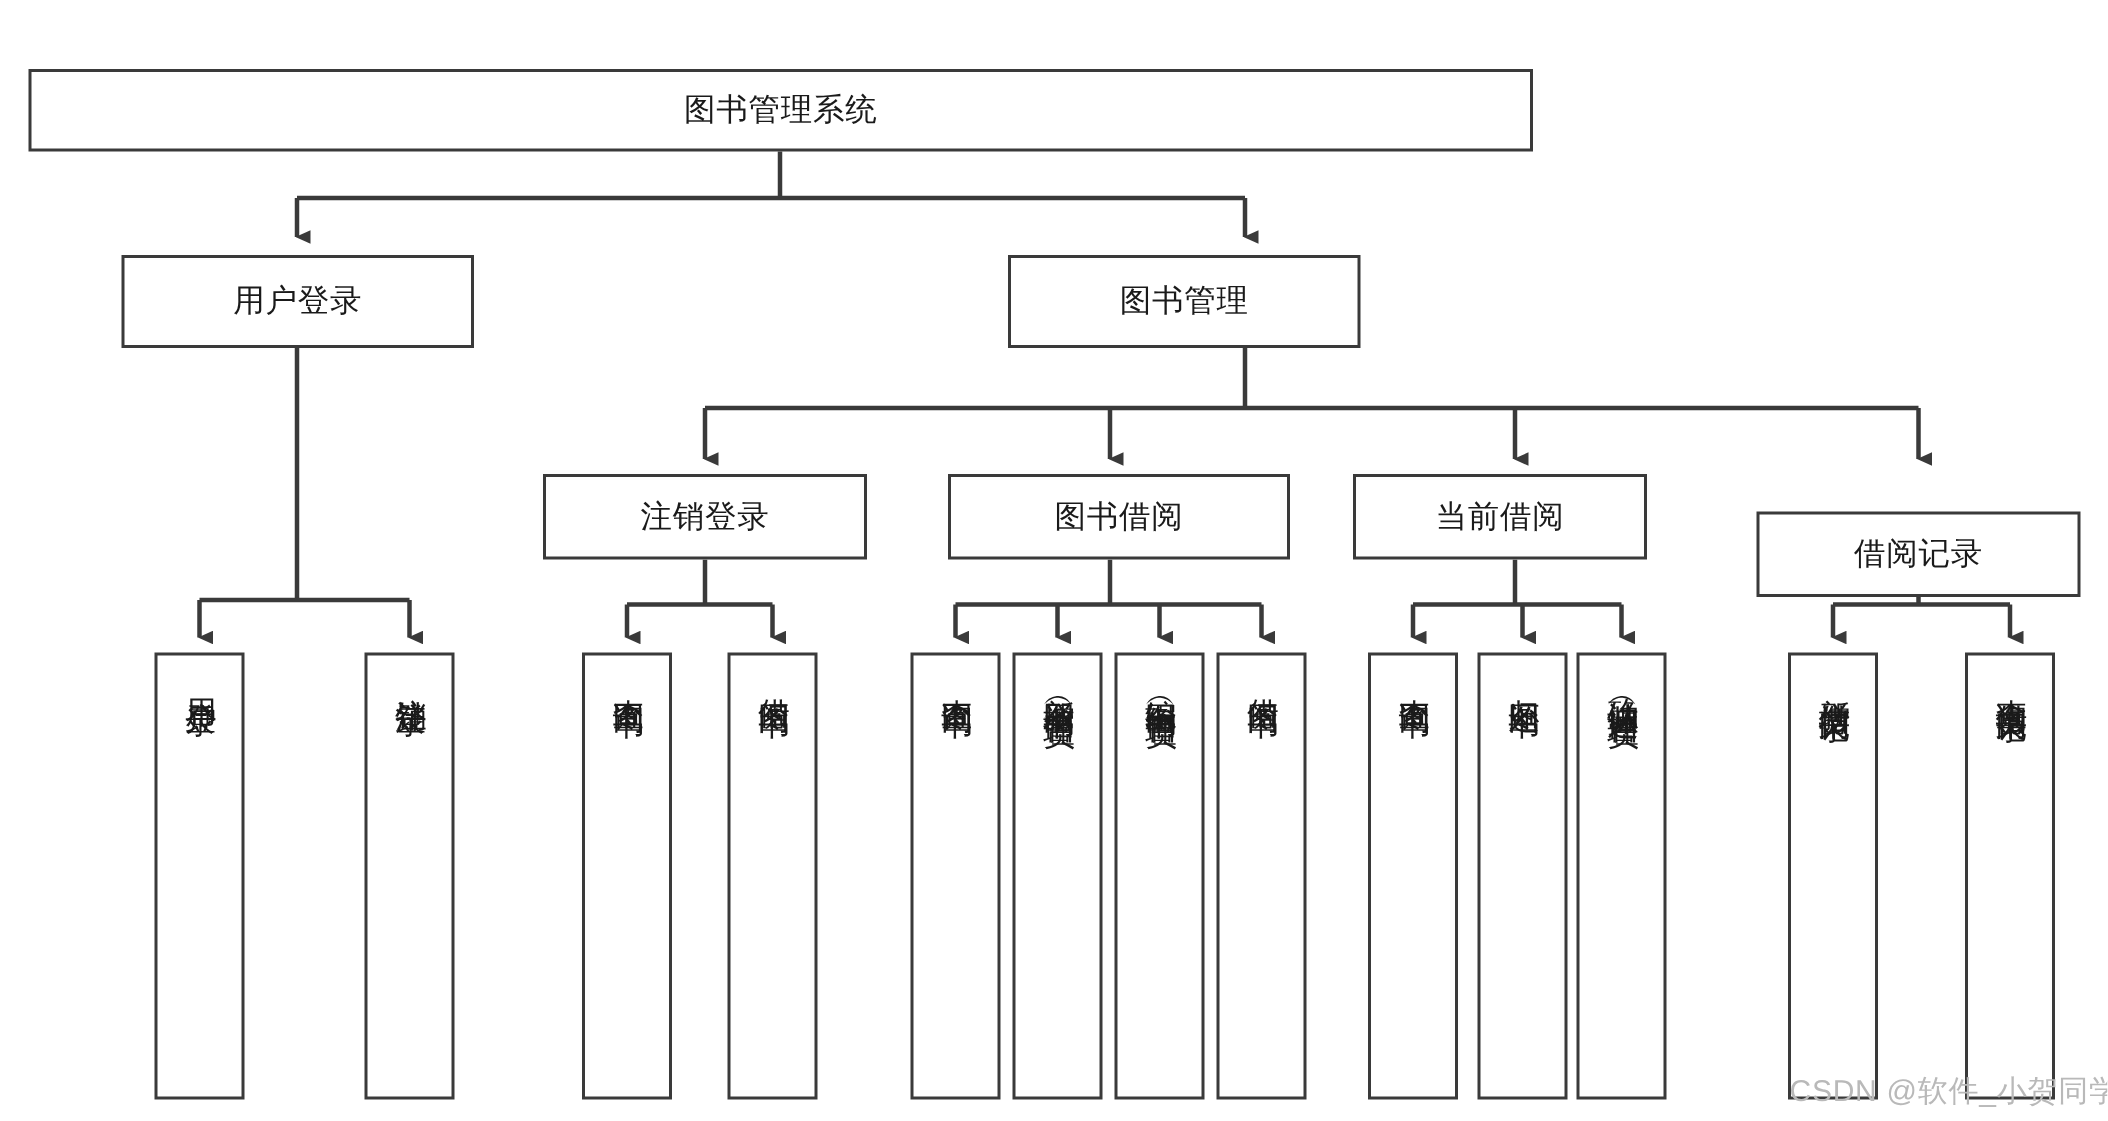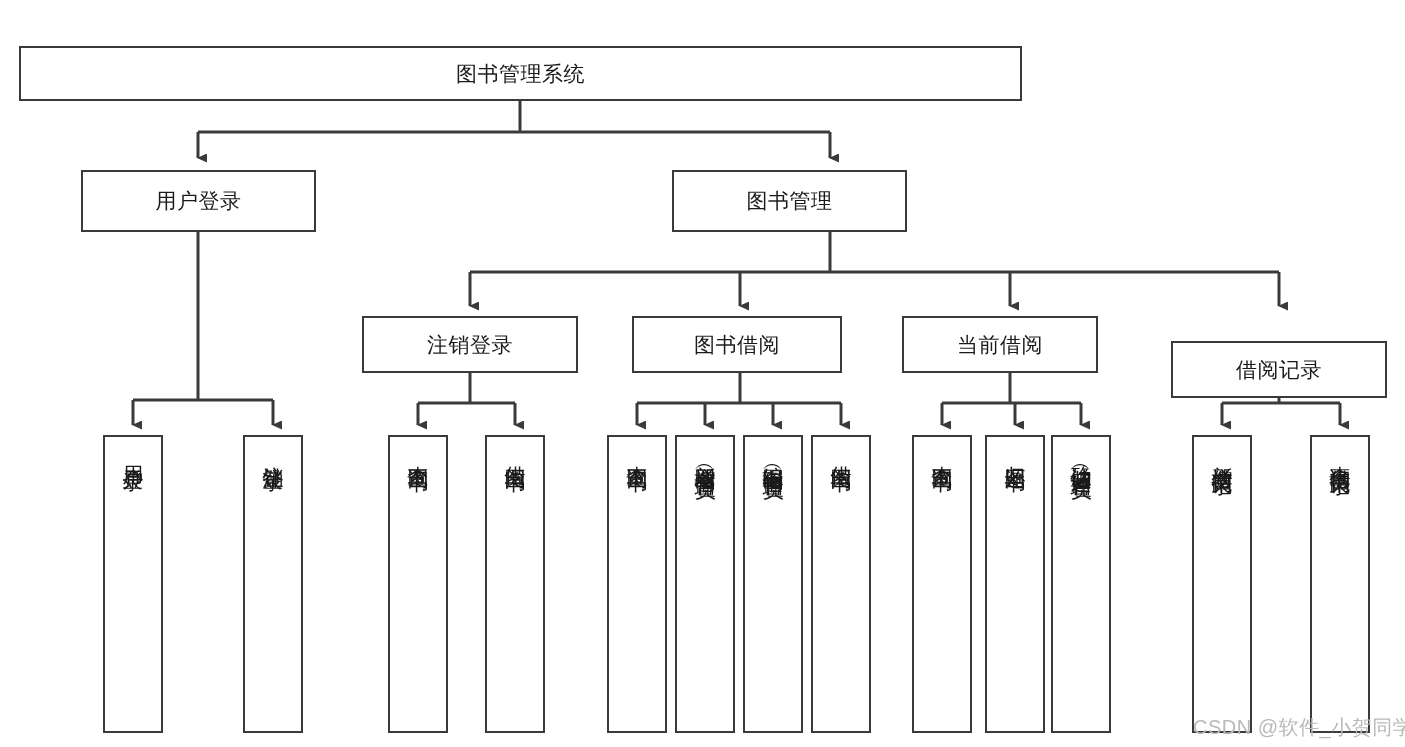--- a/index.html
+++ b/index.html
@@ -135,21 +135,21 @@
   <div class="node horiz" style="left: 81px; top: 170px; width: 235px; height: 62px;">
     <span class="node-label">用户登录</span>
   </div>
   <div class="node horiz" style="left: 672px; top: 170px; width: 235px; height: 62px;">
     <span class="node-label">图书管理</span>
   </div>
 
   <div class="node horiz" style="left: 362px; top: 316px; width: 216px; height: 57px;">
     <span class="node-label">注销登录</span>
   </div>
-  <div class="node horiz" style="left: 632px; top: 316px; width: 210px; height: 57px;">
+  <div class="node horiz" style="left: 632px; top: 316px; width: 228px; height: 57px;">
     <span class="node-label">图书借阅</span>
   </div>
   <div class="node horiz" style="left: 902px; top: 316px; width: 196px; height: 57px;">
     <span class="node-label">当前借阅</span>
   </div>
   <div class="node horiz" style="left: 1171px; top: 316px; width: 216px; height: 57px; margin-top: 25px;">
     <span class="node-label">借阅记录</span>
   </div>
 
   <div class="node vert" style="left: 103px; top: 435px; width: 60px; height: 298px;">

